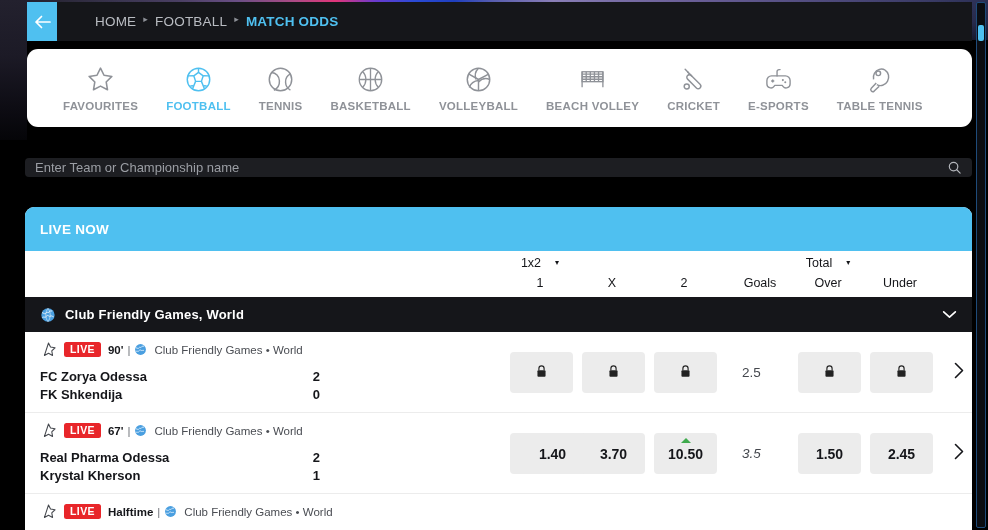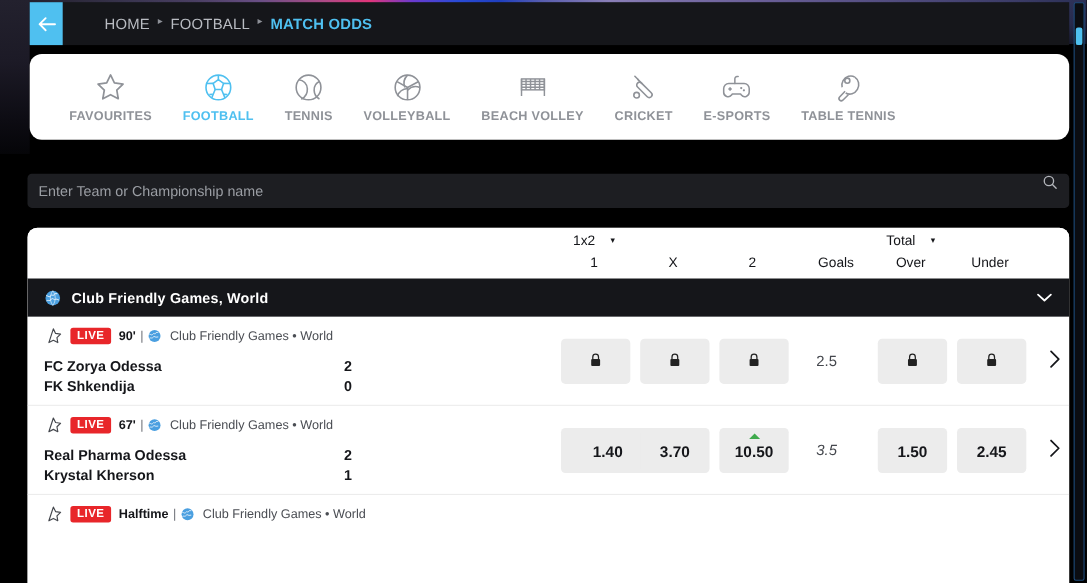--- a/index.html
+++ b/index.html
@@ -64,23 +64,23 @@
   }
   .sport .ico { height: 30px; display: flex; align-items: flex-end; }
   .sport .lbl {
     font-size: 11.5px; font-weight: bold; color: #8f9298;
     letter-spacing: .25px; white-space: nowrap;
   }
   .sport.active .lbl { color: #4fc0f0; }
 
   
   .search-wrap {
-    position: absolute; left: 25px; top: 158px; width: 947px; height: 31px;
+    position: absolute; left: 25px; top: 158px; width: 947px; height: 19px;
     background: #1d1e22; border-radius: 4px;
-    display: flex; padding: 0 10px;
+    display: flex; align-items: center; padding: 0 10px;
   }
   .search-input {
     flex: 1; background: transparent; border: 0; outline: none;
     color: #e6e6e6; font-size: 13px; font-family: "Liberation Sans", sans-serif;
   }
   .search-input::placeholder { color: #9b9ea4; }
   .search-ico { flex: 0 0 auto; opacity: .85; display: flex; }
 
   
   .panel {
@@ -227,20 +227,30 @@
       <span class="ico">
         <svg width="29" height="29" viewBox="0 0 24 24" fill="none" stroke="#8f9298" stroke-width="1.2">
           <circle cx="12" cy="12" r="9.3"></circle>
           <path d="M4.6 6.2c3.6.3 6.3 3.1 6.5 6.8.2 3.4-1.7 6.4-4.6 7.9"></path>
           <path d="M20.4 7.4c-2.6 1.2-4.3 3.8-4.2 6.8.1 2.8 1.7 5.2 4 6.5"></path>
         </svg>
       </span>
       <span class="lbl">TENNIS</span>
     </div>
 
+    <div class="sport">
+      <span class="ico">
+        <svg width="29" height="29" viewBox="0 0 24 24" fill="none" stroke="#8f9298" stroke-width="1.1">
+          <circle cx="12" cy="12" r="9.3"></circle>
+          <path d="M12 2.7v18.6M2.9 12h18.2"></path>
+          <path d="M5.4 5.4c3.7 3.7 3.7 9.5 0 13.2M18.6 5.4c-3.7 3.7-3.7 9.5 0 13.2"></path>
+        </svg>
+      </span>
+      <span class="lbl">BASKETBALL</span>
+    </div>
 
     <div class="sport">
       <span class="ico">
         <svg width="29" height="29" viewBox="0 0 24 24" fill="none" stroke="#8f9298" stroke-width="1.2">
           <circle cx="12" cy="12" r="9.3"></circle>
           <path d="M12 12L4.1 7.6M12 12l8-4.3M12 12v9.3"></path>
           <path d="M12 2.7c-2.6 2.6-3.3 6.2-2 9.3M21.3 12c-3.1-1.3-6.7-.6-9.3 2M4.4 18.6c1.1-3.2 3.9-5.5 7.6-5.8"></path>
         </svg>
       </span>
       <span class="lbl">VOLLEYBALL</span>
@@ -301,20 +311,23 @@
     <span class="search-ico">
       <svg width="15" height="15" viewBox="0 0 24 24" fill="none" stroke="#cfd2d7" stroke-width="1.9">
         <circle cx="10.5" cy="10.5" r="6.8"></circle>
           <path d="M15.6 15.6L21 21" stroke-linecap="round"></path>
       </svg>
     </span>
   </div>
 
   <div class="panel">
 
+    <div class="live-head">
+      <span class="t">LIVE NOW</span>
+    </div>
 
     <div class="col-head">
       <div class="cols">
         <div class="col" style="left:0; width:96px;">
           <span class="grp" style="left:50%; transform:translateX(-50%);">
             <span>1x2</span>
             <span class="caret">▾</span>
           </span>
           <span>1</span>
         </div>

